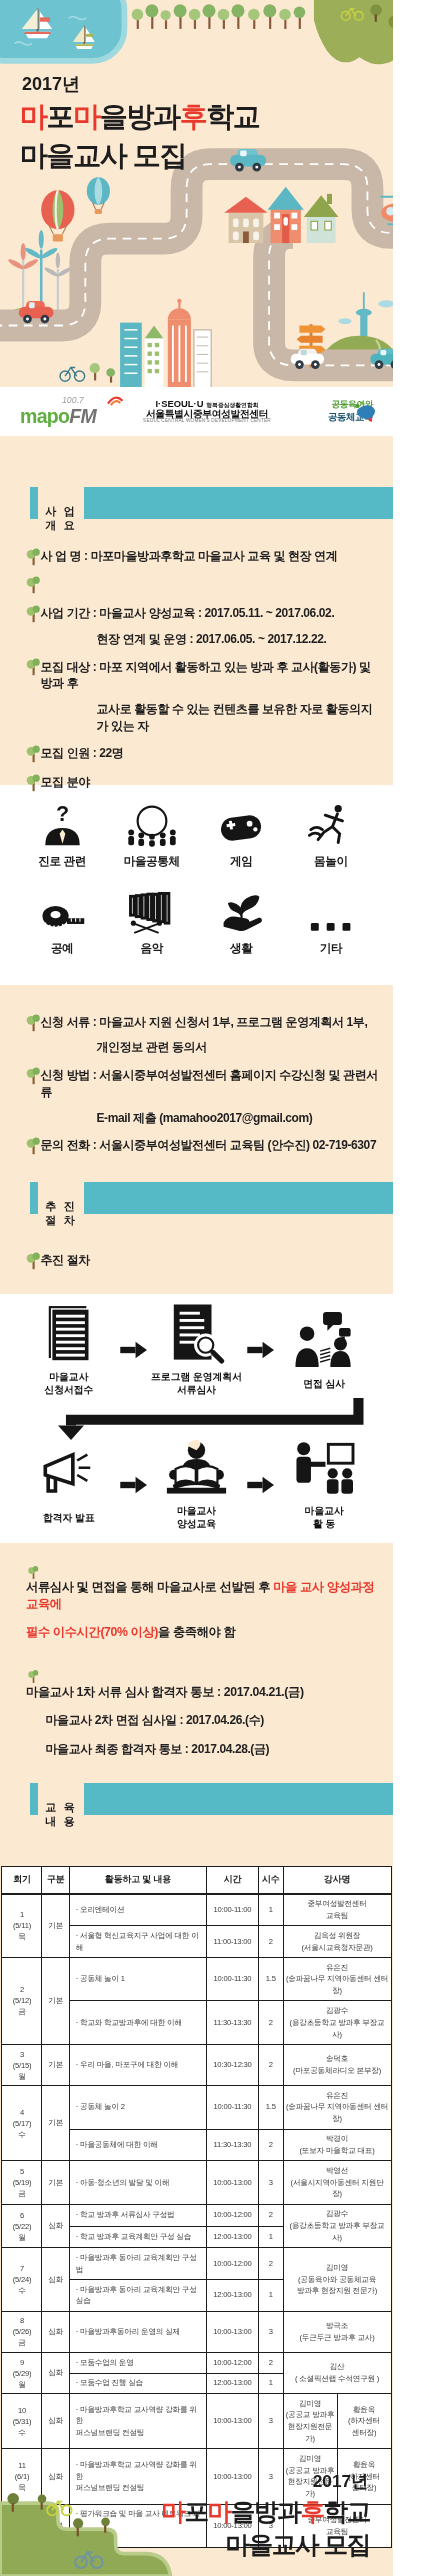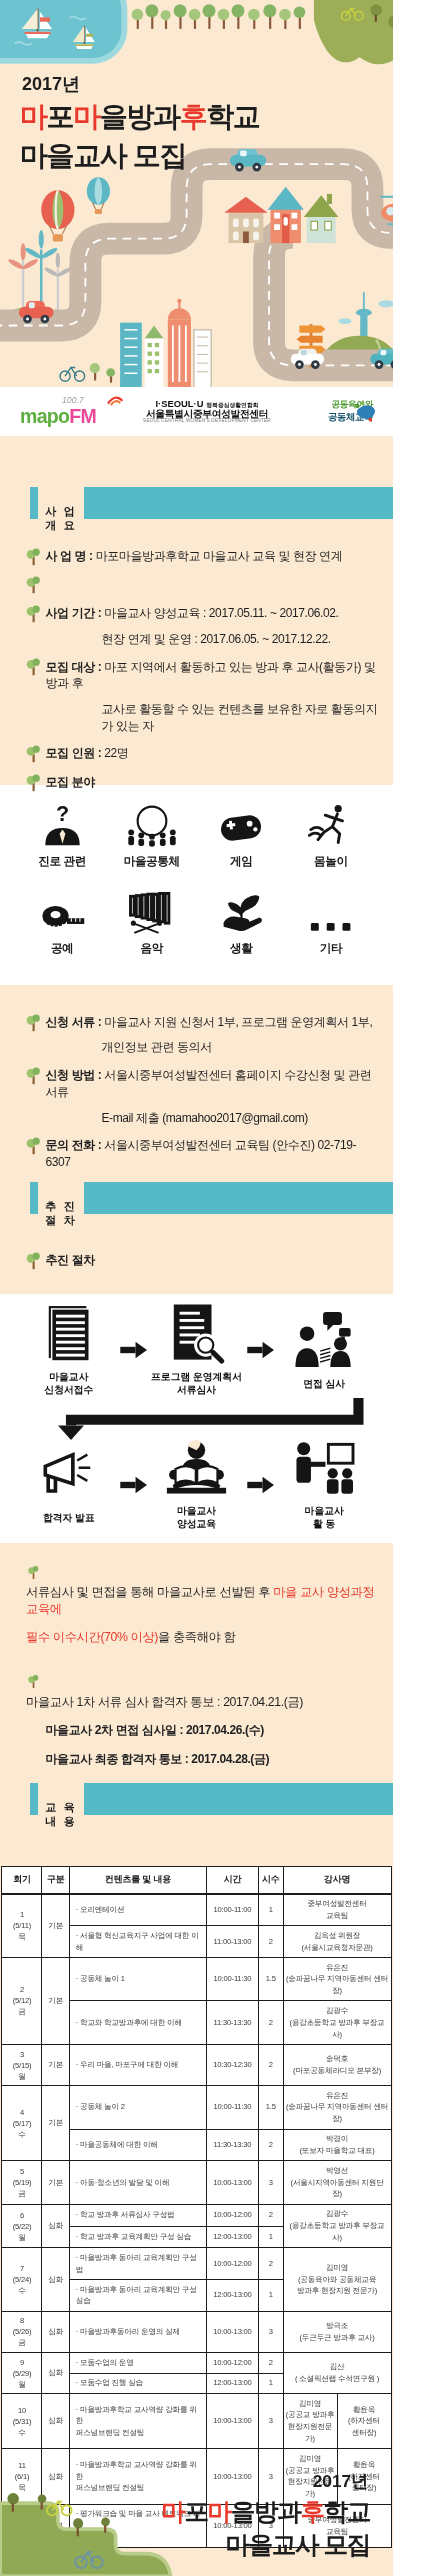--- a/index.html
+++ b/index.html
@@ -12,38 +12,38 @@
   .hero-title{position:absolute;left:20px;top:98px;font-size:28px;font-weight:800;letter-spacing:-1.4px;color:#1d1d1d;}
   .hero-sub{position:absolute;left:20px;top:137px;font-size:28px;font-weight:800;letter-spacing:-1.4px;color:#1d1d1d;}
   .red{color:#e8392c;}
   
   .logo-band{height:49px;background:#ffffff;display:flex;align-items:center;justify-content:space-between;padding:0 20px;box-sizing:border-box;}
   .logo{display:flex;flex-direction:column;align-items:center;line-height:1.05;}
   .mapofm{position:relative;width:108px;}
   .mapofm .freq{font-style:italic;color:#9aa0a6;font-size:8.7px;margin-left:42px;}
   .mapofm .word{font-size:19.5px;font-weight:800;letter-spacing:-0.7px;}
   .mapofm .mapo{color:#5fae3f;}
-  .mapofm .fm{color:#ec4899;}
+  .mapofm .fm{color:#737373;font-style:italic;}
   .mapofm .arc{position:absolute;right:4.3px;top:-2.9px;}
   .iseoul .l1{font-weight:800;font-size:9.4px;color:#111;}
   .iseoul .l1 small{font-weight:700;font-size:5.8px;margin-left:2.9px;}
   .iseoul .l2{font-weight:800;font-size:9.8px;color:#111;letter-spacing:-0.4px;}
   .iseoul .l3{font-size:4.7px;color:#777;letter-spacing:0.2px;}
   .coop{position:relative;width:87px;text-align:right;}
   .coop .c1{color:#4f9b34;font-weight:800;font-size:8.7px;letter-spacing:-0.4px;}
   .coop .c2{color:#14526d;font-weight:800;font-size:9.4px;letter-spacing:-0.4px;}
   .gap70{height:51px;}
   
   .sec-hdr{position:relative;height:32px;}
   .sec-hdr .chip{position:absolute;left:30px;top:0;width:8px;height:32px;background:#56b9c6;}
   .sec-hdr .lbl{position:absolute;left:42px;top:18px;width:38px;text-align:center;font-weight:800;font-size:11px;line-height:13.7px;color:#1d1d1d;letter-spacing:2.2px;}
   .sec-hdr .bar{position:absolute;left:84px;right:0;top:0;height:32px;background:#56b9c6;}
   
   .list{box-sizing:border-box;padding:29px 14.5px 0 26px;}
-  .item{display:flex;gap:5px;margin-bottom:11px;font-weight:400;font-size:12px;color:#1f1f1f;}
+  .item{display:flex;margin-bottom:11px;font-weight:700;font-size:12px;color:#1f1f1f;}
   .item .tree{flex:0 0 14.5px;margin-top:-1.4px;}
   .item .txt{line-height:1.4;letter-spacing:-0.4px;}
   .line2{margin:8.7px 0 0 56px;}
   .overview{height:266px;}
   .apply{height:197px;}
   
   .categories{height:200px;background:#ffffff;box-sizing:border-box;padding:16px 17.3px 0;}
   .cat-grid{display:grid;grid-template-columns:repeat(4,1fr);row-gap:19px;}
   .cat{display:flex;flex-direction:column;align-items:center;gap:7.2px;}
   .cat .glyph{height:46px;display:flex;align-items:flex-end;justify-content:center;}
@@ -794,21 +794,21 @@
           <col style="width:137px">
           <col style="width:52px">
           <col style="width:24.6px">
           <col style="width:54px">
           <col style="width:54px">
         </colgroup>
       <thead>
         <tr>
           <th>회기</th>
           <th>구분</th>
-          <th>컨텐츠를 및 내용</th>
+          <th>활동하고 및 내용</th>
           <th>시간</th>
           <th>시수</th>
           <th colspan="2">강사명</th>
         </tr>
       </thead>
       <tbody id="curriculum-body">
           <tr>
             <td class="no" rowspan="2">1
 (5/11)
 목</td>

